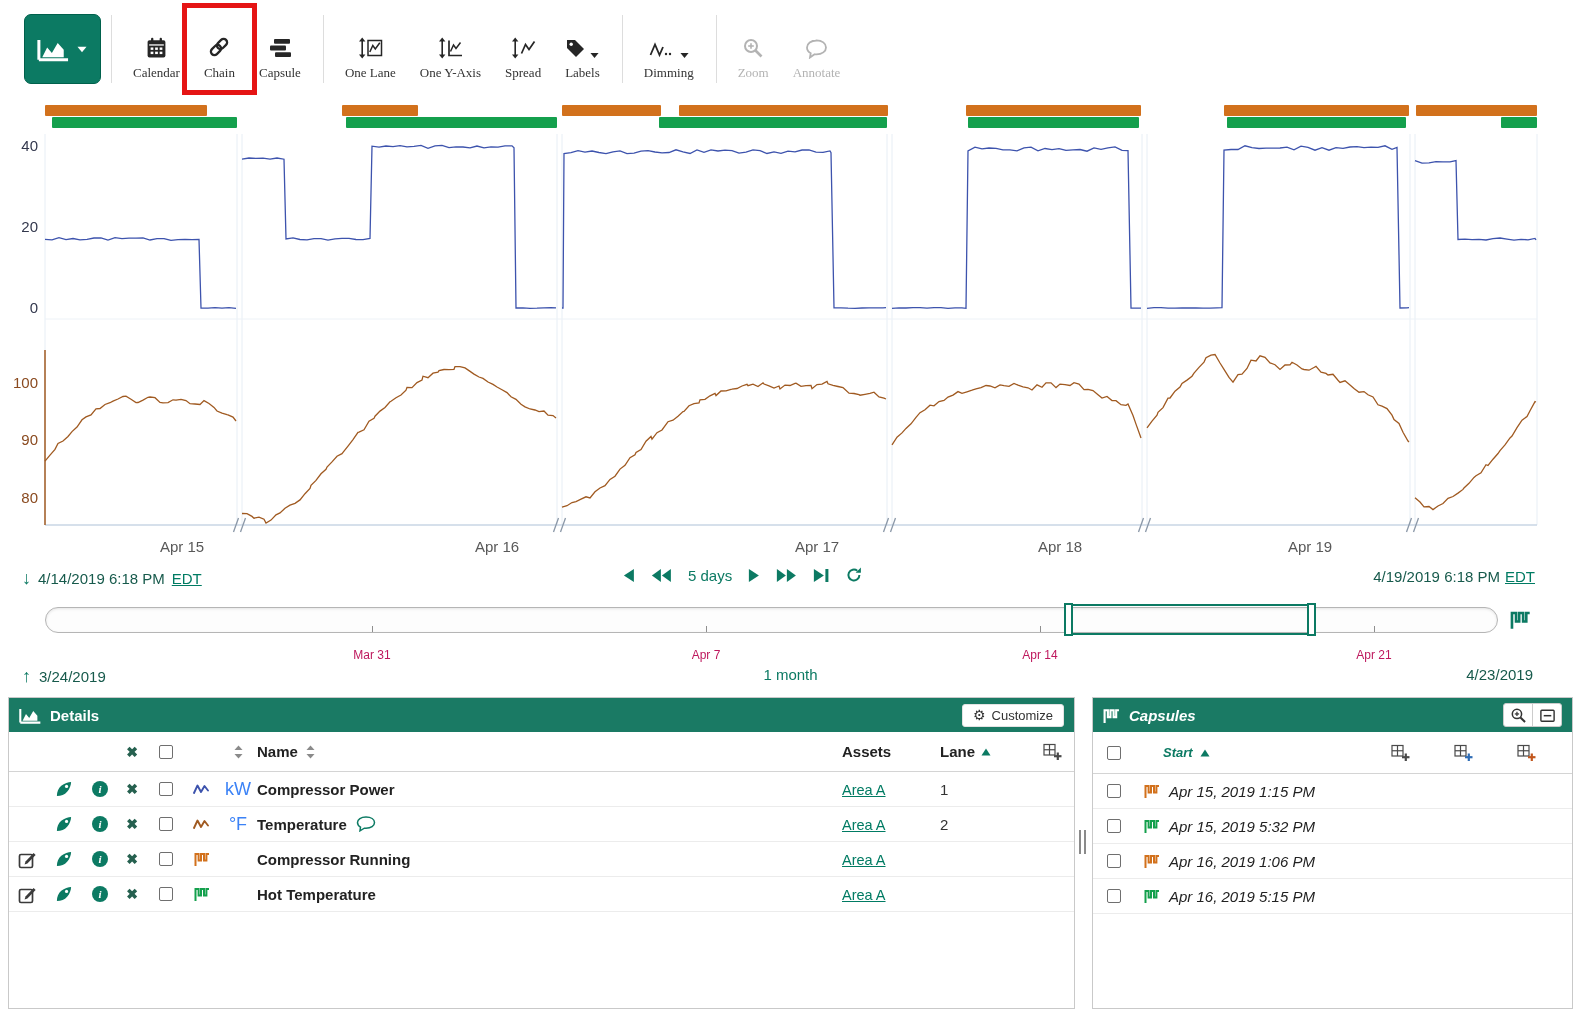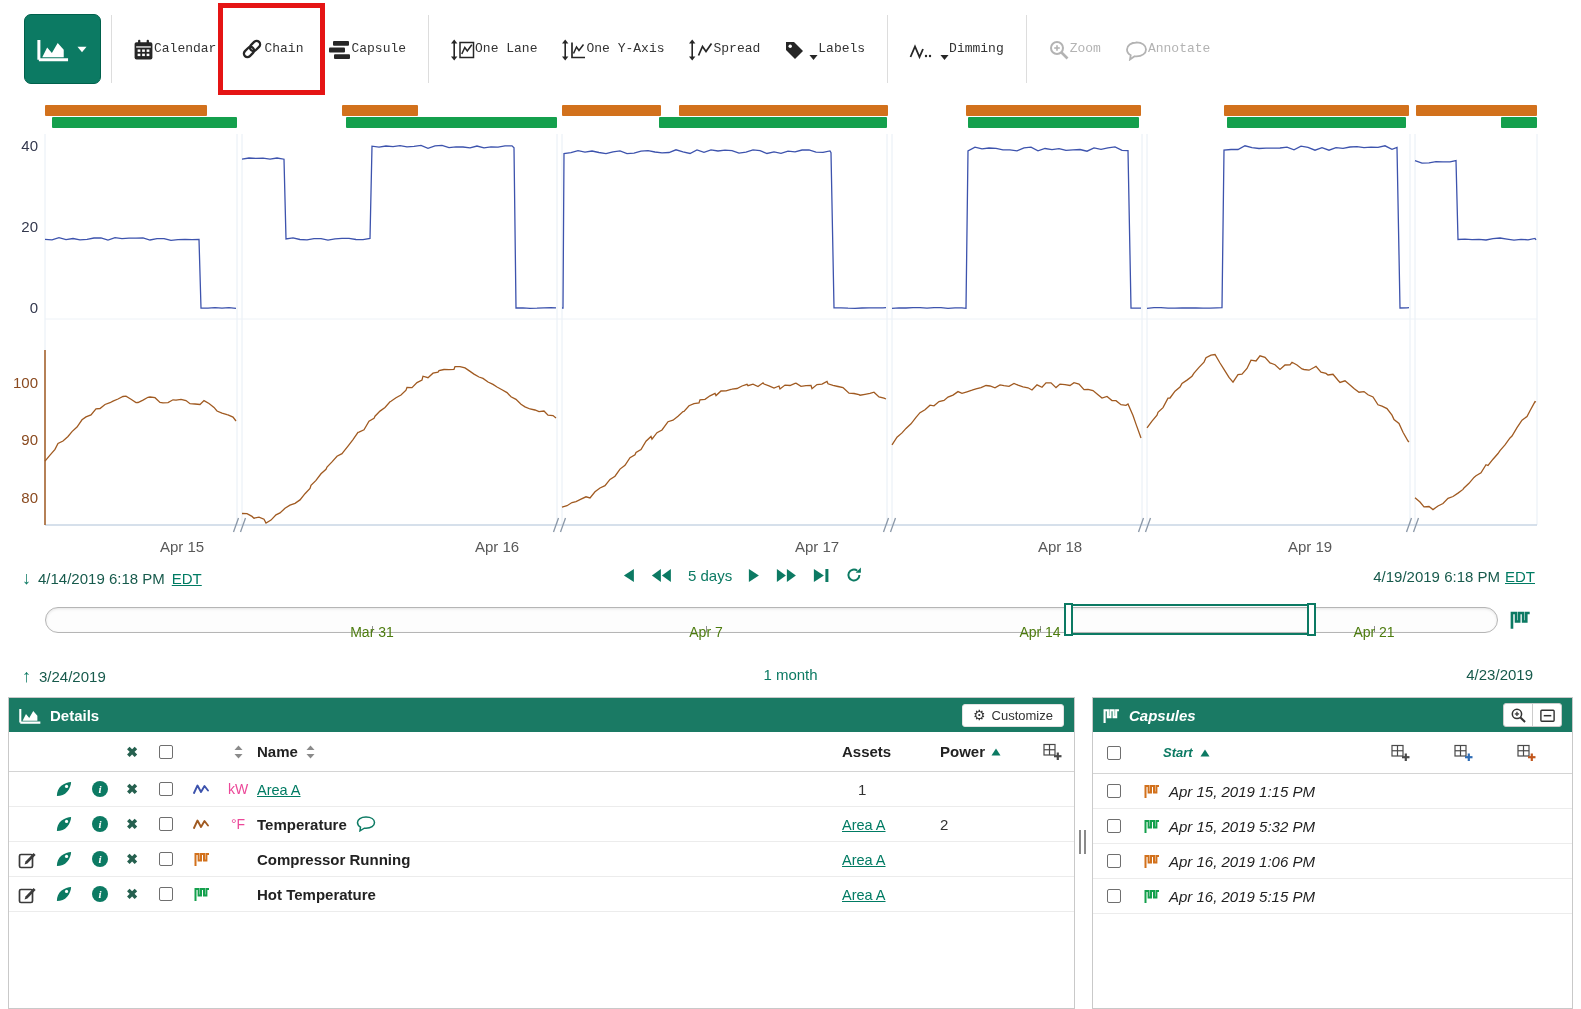--- a/index.html
+++ b/index.html
@@ -10,23 +10,23 @@
   }
   svg { display:block; }
 
   
   .toolbar { position:absolute; top:0; left:0; width:100%; height:98px;
     display:flex; align-items:flex-start; padding:14px 0 0 24px; background:#fff; }
   .view-btn { width:77px; height:70px; background:var(--c-teal,#0c7a63);
     border:1px solid #00614c; border-radius:7px; display:flex; align-items:center;
     justify-content:center; gap:7px; cursor:pointer; flex:0 0 auto; }
   .tb-sep { width:1px; height:68px; background:#ddd; margin:1px 9px 0 10px; flex:0 0 auto; }
-  .tb-btn { position:relative; display:flex; flex-direction:row; align-items:center;
+  .tb-btn { position:relative; display:flex; flex-direction:column; align-items:center;
     justify-content:flex-end; height:66px; padding:0 12px; background:none; border:none;
-    margin-top:1px; cursor:pointer; font-family:Liberation Mono, monospace; flex:0 0 auto; }
+    margin-top:1px; gap:6px; cursor:pointer; font-family:Liberation Serif, serif; flex:0 0 auto; }
   .tb-btn .ic { display:flex; align-items:flex-end; gap:4px; height:26px; }
   .tb-btn .lbl { font-size:13px; color:#333; white-space:nowrap; }
   .tb-btn.disabled .lbl { color:var(--c-disabled,#b3b3b3); }
   .hl-box { position:absolute; left:-10px; right:-10px; top:-12px; bottom:-14px;
     border:5px solid var(--c-highlight_red,#e51414); pointer-events:none; }
 
   
   #chart { position:absolute; top:100px; left:0; font-family:"Liberation Sans",sans-serif; }
 
   
@@ -45,21 +45,21 @@
   .slider-row { position:absolute; top:600px; left:0; width:100%; height:62px; }
   .slider-track { position:absolute; left:45px; top:7px; width:1453px; height:26px;
     background:#fdfdfd; border:1px solid #b5b5b5; border-radius:14px;
     box-shadow:inset 0 1px 3px rgba(0,0,0,.10); }
   .slider-selection { position:absolute; top:-4px; height:31px;
     border:2px solid var(--c-teal,#0c7a63); }
   .handle { position:absolute; top:-3px; width:9px; height:33px; background:#fff;
     border:2px solid var(--c-teal,#0c7a63); cursor:ew-resize; }
   .handle.left { left:-6px; } .handle.right { right:-6px; }
   .tickline { position:absolute; bottom:0; width:1px; height:6px; background:#8f8f8f; }
-  .ticklabel { position:absolute; top:24px; transform:translateX(-50%); font-size:14px; color:#4d7c0f; }
+  .ticklabel { position:absolute; top:48px; transform:translateX(-50%); font-size:12px; color:#be185d; }
   #slider-caps-icon { position:absolute; left:1510px; top:9px; cursor:pointer; }
   #slider-labels { position:absolute; inset:0; pointer-events:none; }
 
   
   .footer-row { position:absolute; top:663px; left:0; width:100%; height:28px; font-size:15px; }
   .f-left { position:absolute; left:22px; top:3px; display:flex; gap:8px; align-items:center; color:#175a4c; }
   .f-center { position:absolute; left:50%; transform:translateX(-50%); top:3px; color:var(--c-teal,#0c7a63); }
   .f-right { position:absolute; right:48px; top:3px; color:#175a4c; }
 
   
@@ -83,21 +83,21 @@
     grid-template-columns:36px 38px 34px 30px 38px 34px 38px 1fr 82px 90px 60px; }
   .dt-head { height:40px; border-bottom:1px solid #d4d4d4; font-weight:bold; font-size:15px; }
   .dt-row { height:35px; border-bottom:1px solid #ececec; font-size:15px; }
   .cell-c { display:flex; justify-content:center; align-items:center; }
   .cb { width:14px; height:14px; border:1px solid #6f6f6f; border-radius:2px;
     background:#fff; display:inline-block; cursor:pointer; }
   .x-ic { color:#25604f; font-size:14px; font-weight:bold; cursor:pointer; line-height:1; }
   .info-ic { width:16px; height:16px; border-radius:50%; background:var(--c-teal,#0c7a63);
     color:#fff; font-size:11px; font-weight:bold; display:flex; align-items:center;
     justify-content:center; font-family:"Liberation Serif",serif; font-style:italic; cursor:pointer; }
-  .unit { font-size:14px; color:#ec4899; }
+  .unit { font-size:18px; color:#3b82f6; }
   .dt-name { font-weight:bold; color:#222; display:flex; align-items:center; gap:9px; cursor:pointer; }
   .asset-link { color:var(--c-link,#007b63); text-decoration:underline; font-size:14.5px; cursor:pointer; }
   .lane-val { padding-left:16px; color:#333; }
   .lane-hd { padding-left:16px; display:flex; gap:6px; align-items:center; cursor:pointer; }
   .name-hd { display:flex; gap:8px; align-items:center; cursor:p ointer; }
 
   .cp-head { display:grid; grid-template-columns:42px 1fr auto; align-items:center;
     height:42px; border-bottom:1px solid #d4d4d4; }
   .cp-row { display:grid; grid-template-columns:42px 34px 1fr; align-items:center;
     height:35px; border-bottom:1px solid #ececec; font-size:15px; color:#222; }
@@ -440,21 +440,21 @@
       </span>
       <span class="name-hd">
         <span>Name</span>
         <svg width="9" height="14" viewBox="0 0 9 14">
           <path d="M4.5 0.5 L8.5 5 H0.5 Z" fill="#8a8a8a"></path>
           <path d="M4.5 13.5 L8.5 9 H0.5 Z" fill="#8a8a8a"></path>
         </svg>
       </span>
       <span>Assets</span>
       <span class="lane-hd">
-        <span>Power</span>
+        <span>Lane</span>
         <svg width="10" height="8" viewBox="0 0 10 8">
           <path d="M5 0.5 L9.5 7.5 H0.5 Z" fill="#0c7a63"></path>
         </svg>
       </span>
       <span class="cell-c" style="justify-content:flex-end;padding-right:12px">
         <svg width="19" height="18" viewBox="0 0 19 18">
           <g fill="none" stroke="#4a4a4a" stroke-width="1.2">
             <rect x="1" y="1.5" width="11" height="10.5"></rect>
             <line x1="1" y1="6.75" x2="12" y2="6.75"></line>
             <line x1="6.5" y1="1.5" x2="6.5" y2="12"></line>
@@ -483,20 +483,21 @@
         </span>
         <span class="cell-c">
           <span class="cb"></span>
         </span>
         <span class="cell-c">
           <svg width="18" height="14" viewBox="0 0 18 14">
             <polyline points="1,11 4.5,3.5 8,10 11.5,4 15,8.5" fill="none" stroke="#3d53ad" stroke-width="1.9" stroke-linecap="round" stroke-linejoin="round"></polyline>
           </svg>
         </span>
         <span class="unit cell-c">kW</span>
+        <span class="dt-name">Compressor Power</span>
         <span><a class="asset-link">Area A</a></span>
         <span class="lane-val">1</span>
         <span></span>
       </div>
       <div class="dt-row">
         <span class="cell-c"></span>
         <span class="cell-c" style="cursor:pointer">
           <svg width="18" height="18" viewBox="0 0 19 19">
             <path d="M2 17 C2 12.5 3.6 8.8 6.6 6.2 9.8 3.4 14.3 2 17 2 c0 2.7-1.4 7.2-4.2 10.4 -2.6 3-6.3 4.6-10.8 4.6 Z" fill="#0c7a63"></path>
             <circle cx="12.2" cy="6.8" r="1.7" fill="#fff"></circle>

